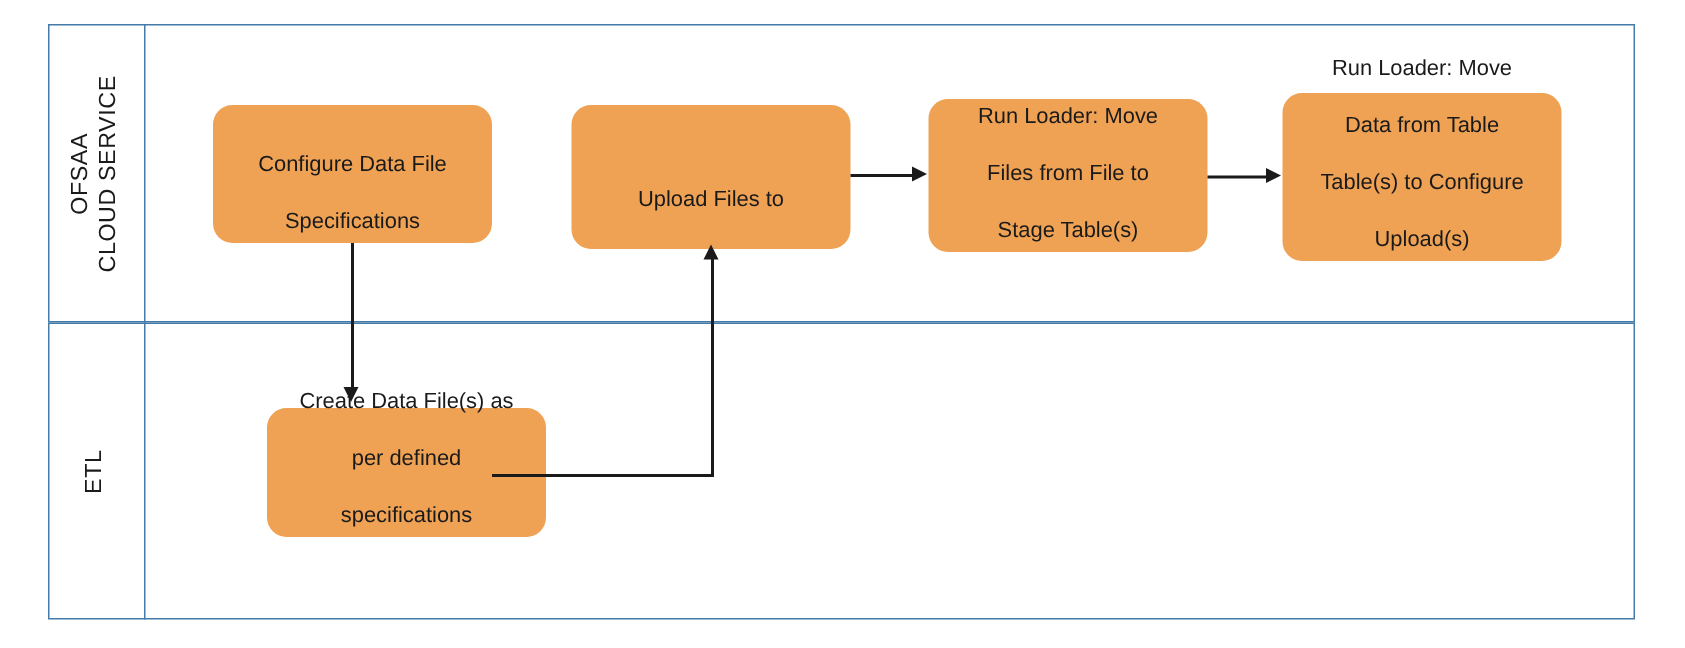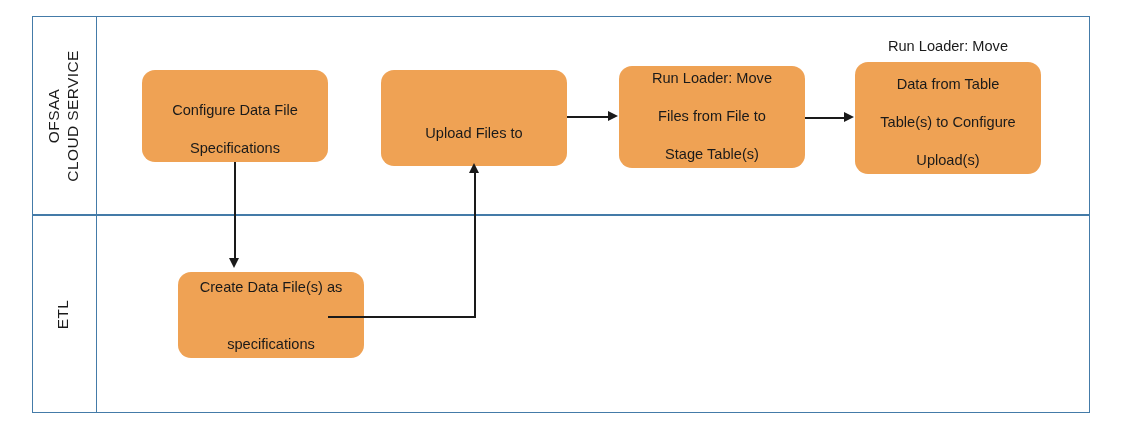--- a/index.html
+++ b/index.html
@@ -167,21 +167,21 @@
       <span>Run Loader: Move</span><br>
       <span>Data from Table</span><br>
       <span>Table(s) to Configure</span><br>
       <span>Upload(s)</span>
     </span>
   </div>
 
   <div class="node node-create">
     <span>
       <span>Create Data File(s) as</span><br>
-      <br>
+      <span>per defined</span><br>
       <span>specifications</span>
     </span>
   </div>
 
   <div class="conn conn-v c1-line"></div>
   <div class="arrow arrow-down c1-head"></div>
 
   <div class="conn conn-h c2-line"></div>
   <div class="conn conn-v c2-vert"></div>
   <div class="arrow arrow-up c2-head"></div>

